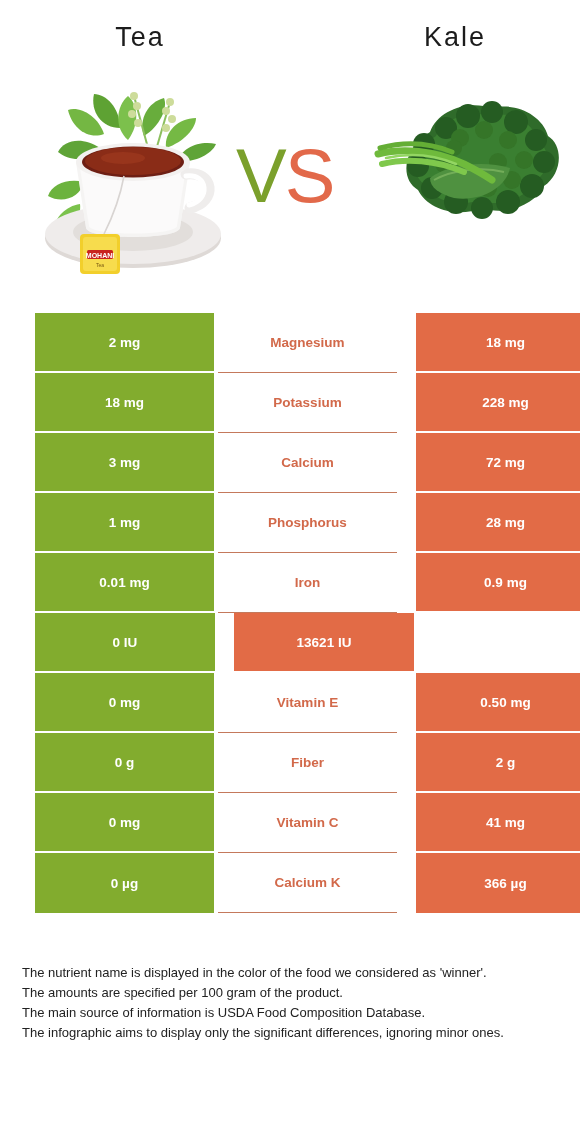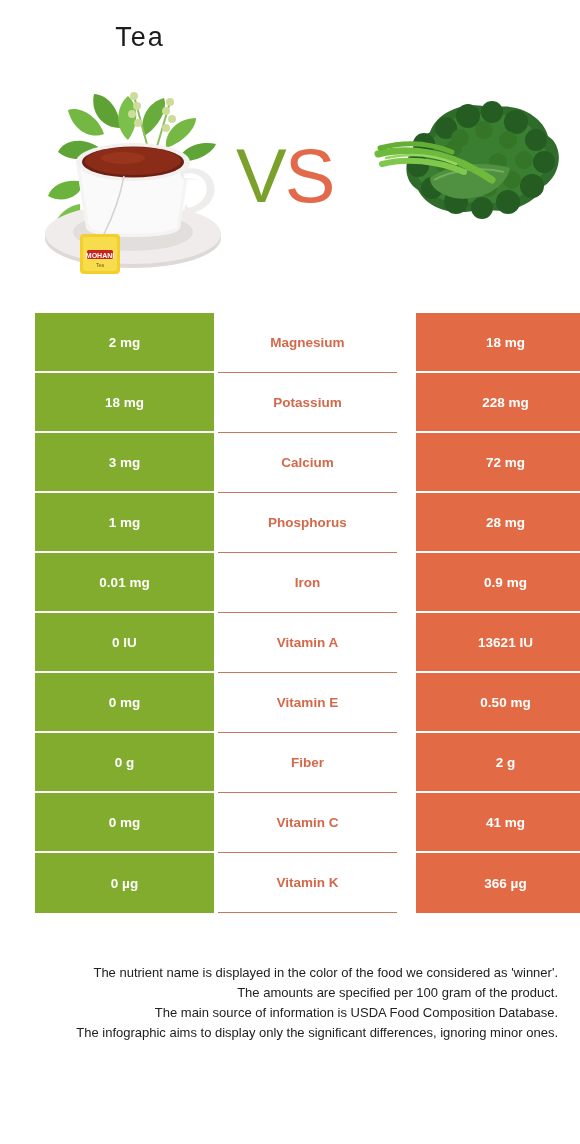--- a/index.html
+++ b/index.html
@@ -110,37 +110,38 @@
   }
   .row:last-child .cell.left,
   .row:last-child .cell.right { border-bottom: none; }
 
   
   .footer {
     position: absolute;
     left: 0;
     top: 963px;
     width: 580px;
-    text-align: right;
+    text-align: left;
     font-size: 13px;
     line-height: 20px;
     color: #222222;
     font-family: "Liberation Sans", sans-serif;
   }
   .footer p {
     margin: 0;
     padding: 0 22px;
   }
 </style>
 </head>
 <body>
 
 <div class="header">
 
   <div class="food-title left">Tea</div>
+  <div class="food-title right">Kale</div>
 
   <div class="tea-art">
     <svg width="210" height="212" viewBox="0 0 210 212" xmlns="http://www.w3.org/2000/svg">
 
       <g>
         <path d="M72 70 C54 58, 36 62, 30 74 C42 84, 62 84, 72 70 Z" fill="#5fa437"></path>
         <path d="M76 56 C70 38, 52 28, 40 32 C44 50, 60 62, 76 56 Z" fill="#74b743"></path>
         <path d="M92 50 C92 30, 78 16, 66 16 C62 34, 74 50, 92 50 Z" fill="#5ea233"></path>
         <path d="M100 62 C112 46, 110 26, 100 18 C88 28, 86 50, 100 62 Z" fill="#7cc04c"></path>
         <path d="M116 58 C132 48, 140 30, 136 20 C120 24, 110 42, 116 58 Z" fill="#68ad3c"></path>
@@ -275,21 +276,20 @@
   </div>
 
   <div class="row">
     <div class="cell left">0.01 mg</div>
     <div class="cell mid">Iron</div>
     <div class="cell right">0.9 mg</div>
   </div>
 
   <div class="row">
     <div class="cell left">0 IU</div>
-    <div class="cell mid">Vitamin A</div>
     <div class="cell right">13621 IU</div>
   </div>
 
   <div class="row">
     <div class="cell left">0 mg</div>
     <div class="cell mid">Vitamin E</div>
     <div class="cell right">0.50 mg</div>
   </div>
 
   <div class="row">
@@ -299,21 +299,21 @@
   </div>
 
   <div class="row">
     <div class="cell left">0 mg</div>
     <div class="cell mid">Vitamin C</div>
     <div class="cell right">41 mg</div>
   </div>
 
   <div class="row">
     <div class="cell left">0 µg</div>
-    <div class="cell mid">Vitamin K</div>
+    <div class="cell mid">Calcium K</div>
     <div class="cell right">366 µg</div>
   </div>
 
 </div>
 
 <div class="footer">
   <p>The nutrient name is displayed in the color of the food we considered as 'winner'.</p>
   <p>The amounts are specified per 100 gram of the product.</p>
   <p>The main source of information is USDA Food Composition Database.</p>
   <p>The infographic aims to display only the significant differences, ignoring minor ones.</p>

